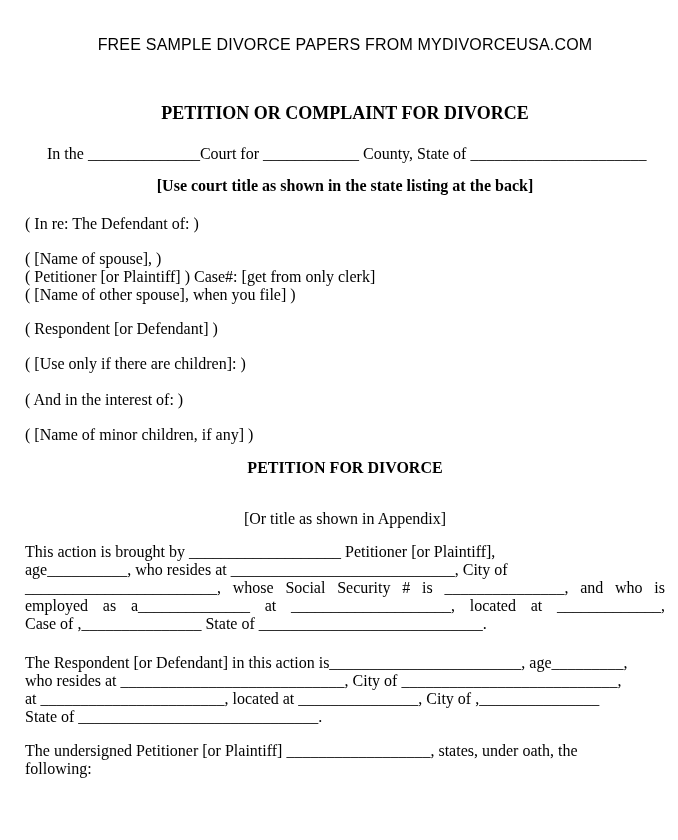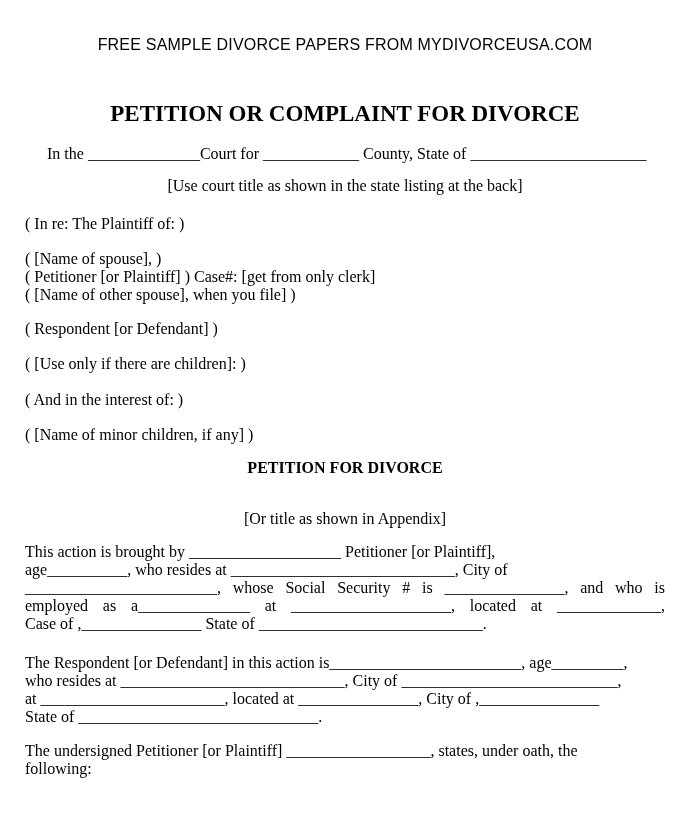--- a/index.html
+++ b/index.html
@@ -24,32 +24,32 @@
     text-align: center;
     font-family: "Liberation Sans", "DejaVu Sans", sans-serif;
     font-size: 16px;
     line-height: 18px;
     letter-spacing: 0.2px;
   }
   .doc-title {
     margin-top: 49px;
     text-align: center;
     font-weight: bold;
-    font-size: 23px;
+    font-size: 18px;
     line-height: 21px;
   }
   .court-line {
     margin-top: 21px;
     padding-left: 22px;
     white-space: nowrap;
   }
   .center-note {
     text-align: center;
   }
-  .note-court { margin-top: 14px; }
+  .note-court { margin-top: 14px; font-weight: bold; }
   .caption { margin-top: 20px; }
   .cap-line { white-space: nowrap; }
   .mt17 { margin-top: 17px; }
   .mt16 { margin-top: 16px; }
   .mt18 { margin-top: 18px; }
   .sec-title {
     margin-top: 15px;
     text-align: center;
     font-weight: bold;
   }
@@ -72,21 +72,21 @@
 
   <div class="src-header">FREE SAMPLE DIVORCE PAPERS FROM MYDIVORCEUSA.COM</div>
 
   <div class="doc-title">PETITION OR COMPLAINT FOR DIVORCE</div>
 
   <div class="court-line">In the ______________Court for ____________ County, State of ______________________</div>
 
   <div class="center-note note-court">[Use court title as shown in the state listing at the back]</div>
 
   <div class="caption">
-    <div class="cap-line">( In re: The Plaintiff of: )</div>
+    <div class="cap-line">( In re: The Defendant of: )</div>
     <div class="cap-line mt17">( [Name of spouse], )</div>
     <div class="cap-line">( Petitioner [or Plaintiff] ) Case#: [get from only clerk]</div>
     <div class="cap-line">( [Name of other spouse], when you file] )</div>
     <div class="cap-line mt16">( Respondent [or Defendant] )</div>
     <div class="cap-line mt17">( [Use only if there are children]: )</div>
     <div class="cap-line mt18">( And in the interest of: )</div>
     <div class="cap-line mt17">( [Name of minor children, if any] )</div>
   </div>
 
   <div class="sec-title">PETITION FOR DIVORCE</div>

